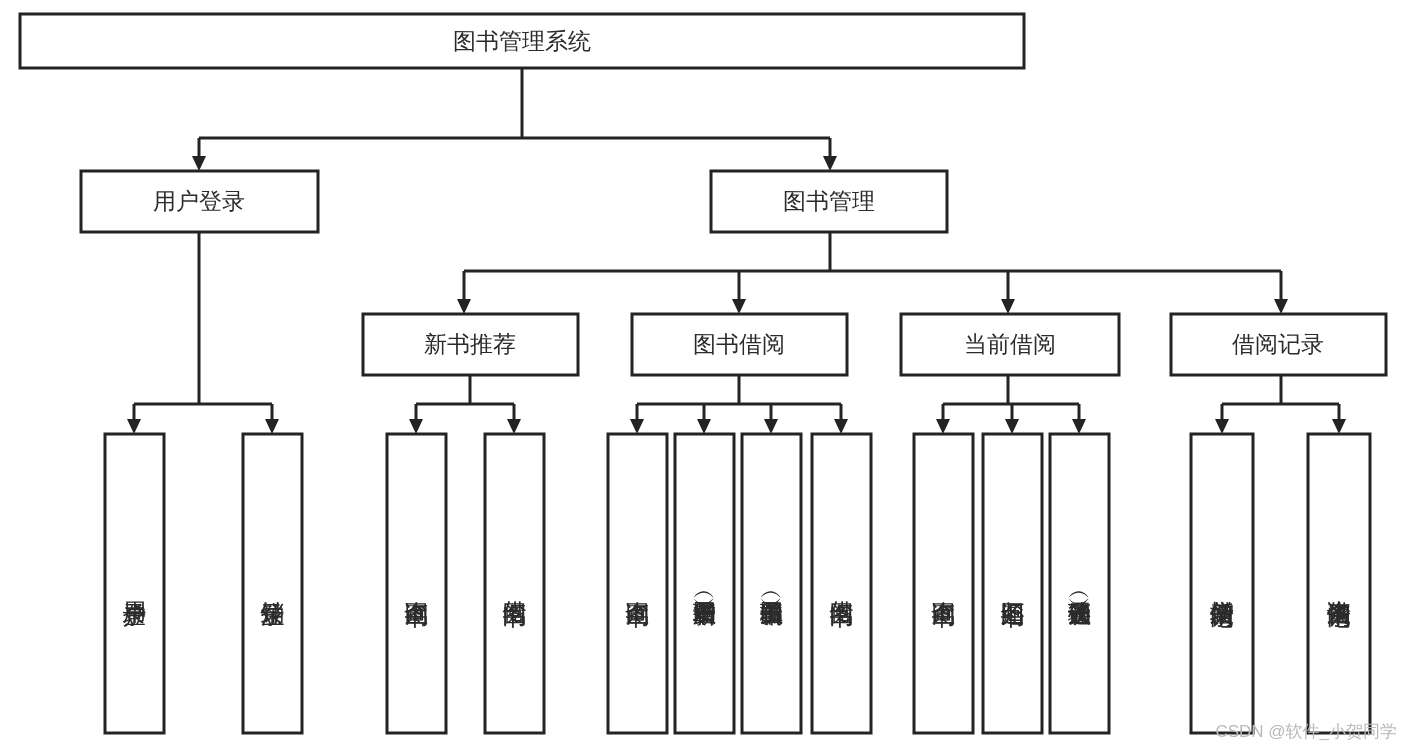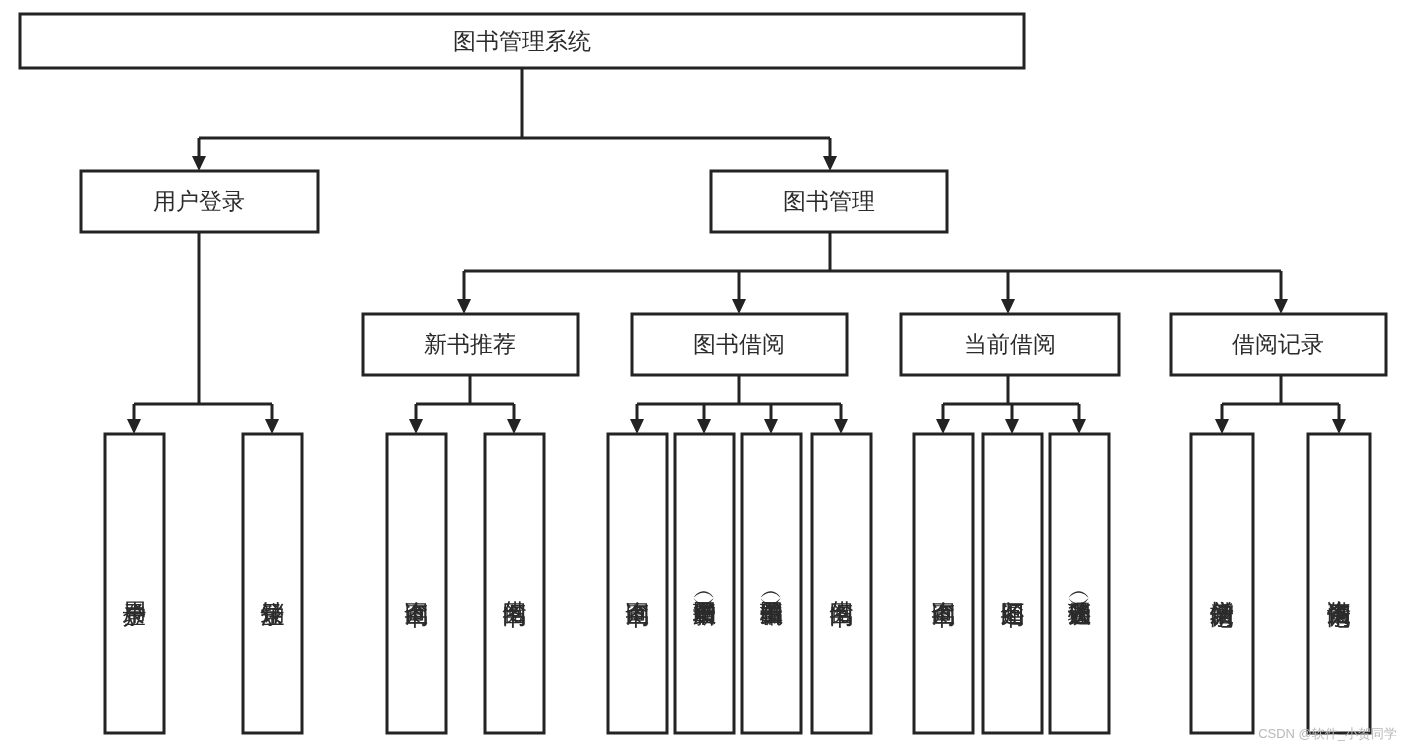--- a/index.html
+++ b/index.html
@@ -64,21 +64,21 @@
   }
   .node-label-v.tight {
     font-size: 23px;
     letter-spacing: 0px;
   }
   .watermark {
     position: absolute;
     right: 8px;
     bottom: 4px;
     font-family: "Liberation Sans", "DejaVu Sans", sans-serif;
-    font-size: 13px;
+    font-size: 17px;
     color: #b9b9b9;
     white-space: nowrap;
     user-select: none;
   }
 </style>
 </head>
 <body>
 
 <div id="diagram-root">
 

